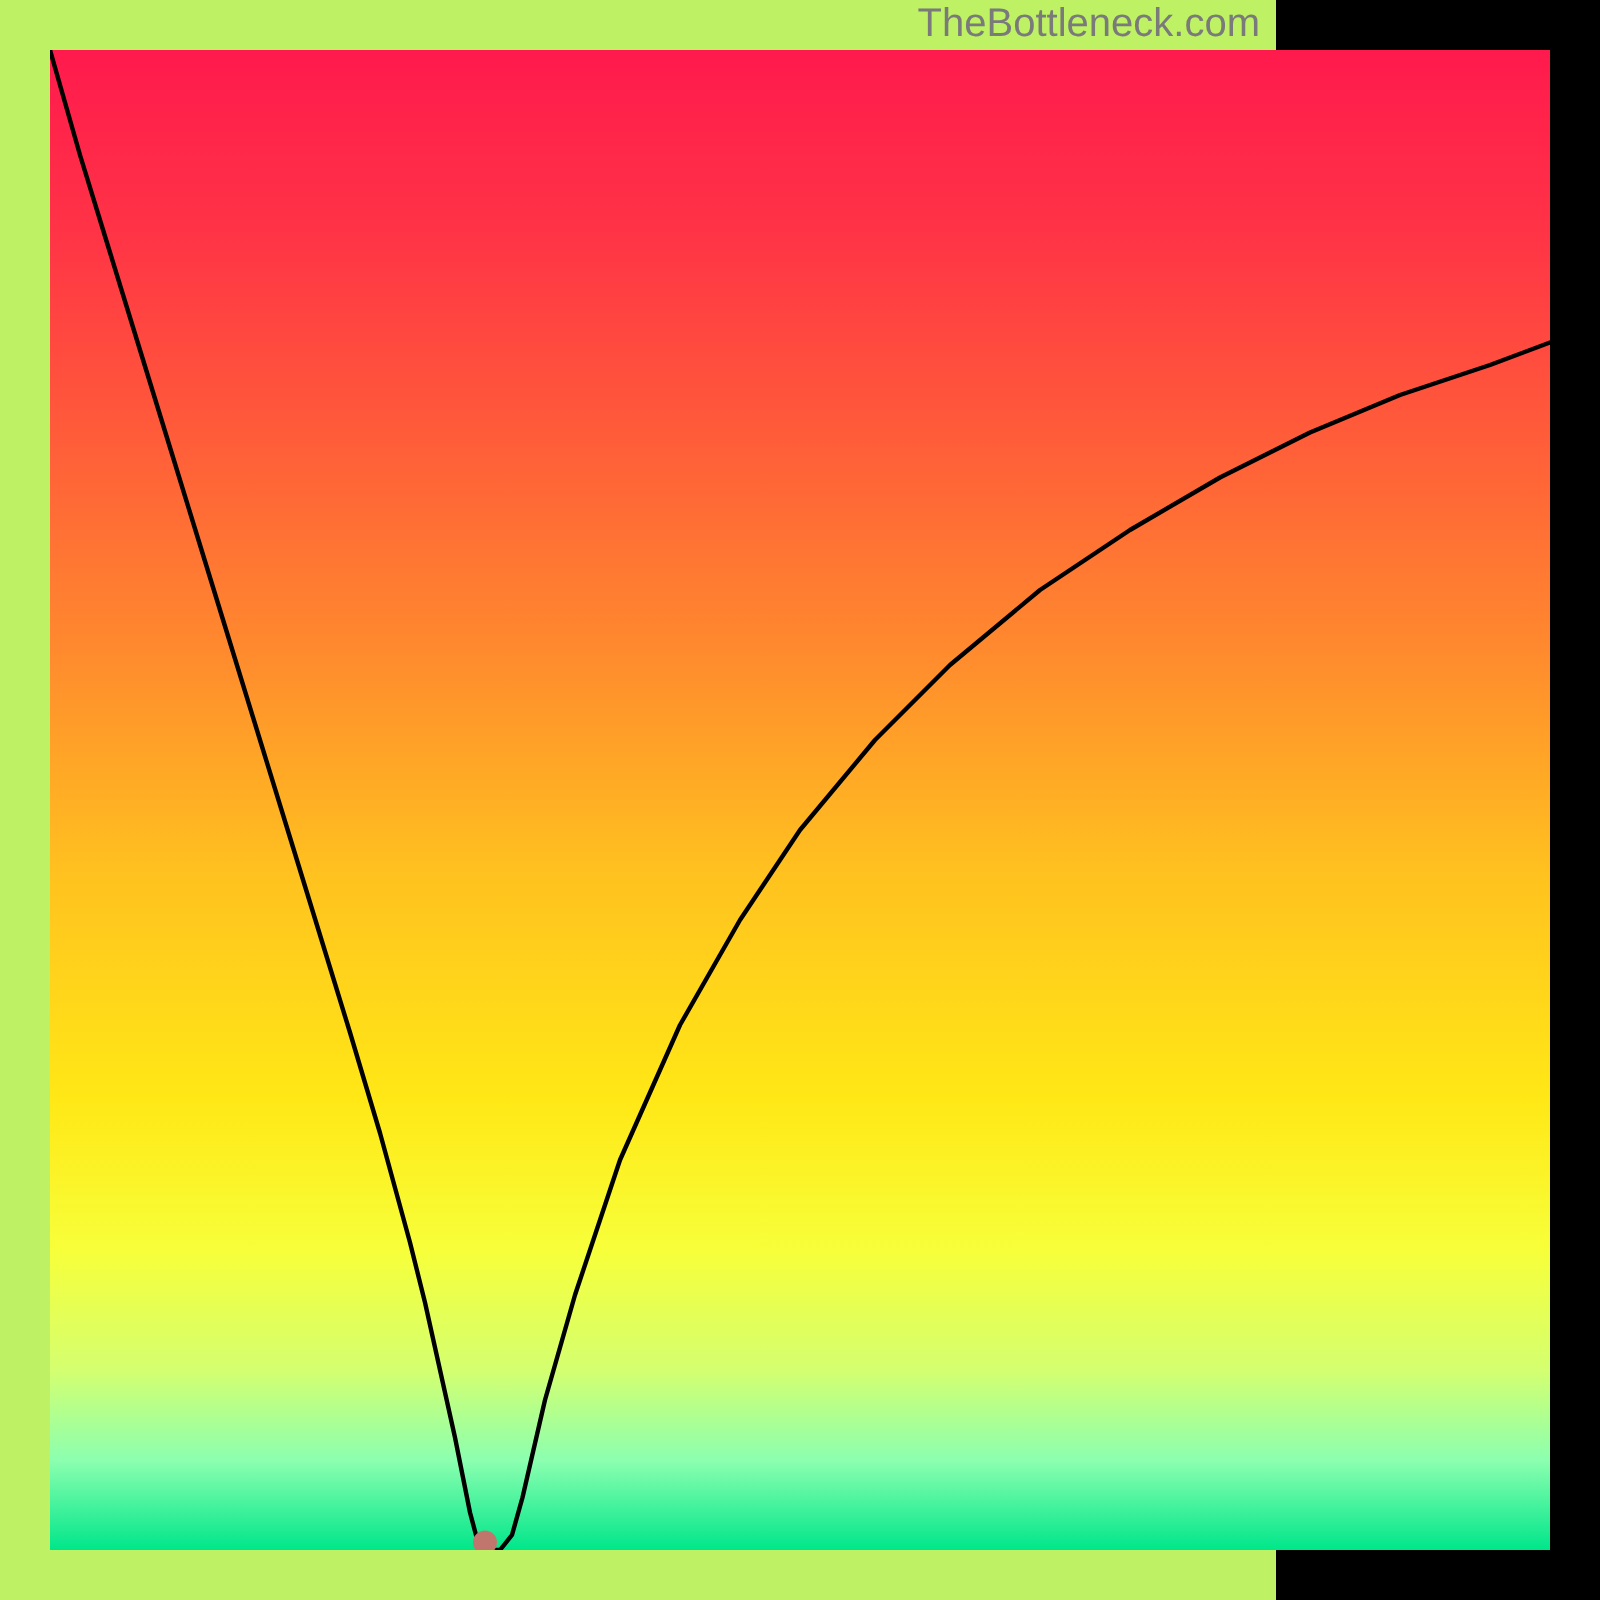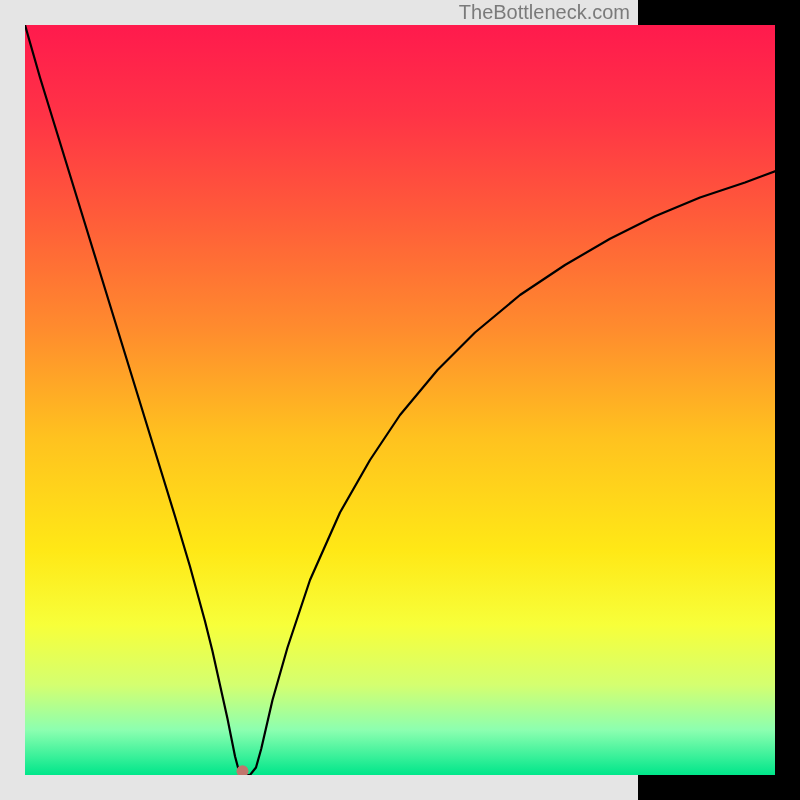--- a/index.html
+++ b/index.html
@@ -8,21 +8,21 @@
     width: 800px;
     height: 800px;
     background: #000;
     overflow: hidden;
     font-family: Arial, Helvetica, sans-serif;
   }
   .frame {
     position: relative;
     width: 638px;
     height: 800px;
-    background: #e5e5e5;
+    background: #bef264;
   }
   .plot-wrap {
     position: absolute;
     left: 25px;
     top: 25px;
     width: 750px;
     height: 750px;
   }
   .attribution {
     position: absolute;

